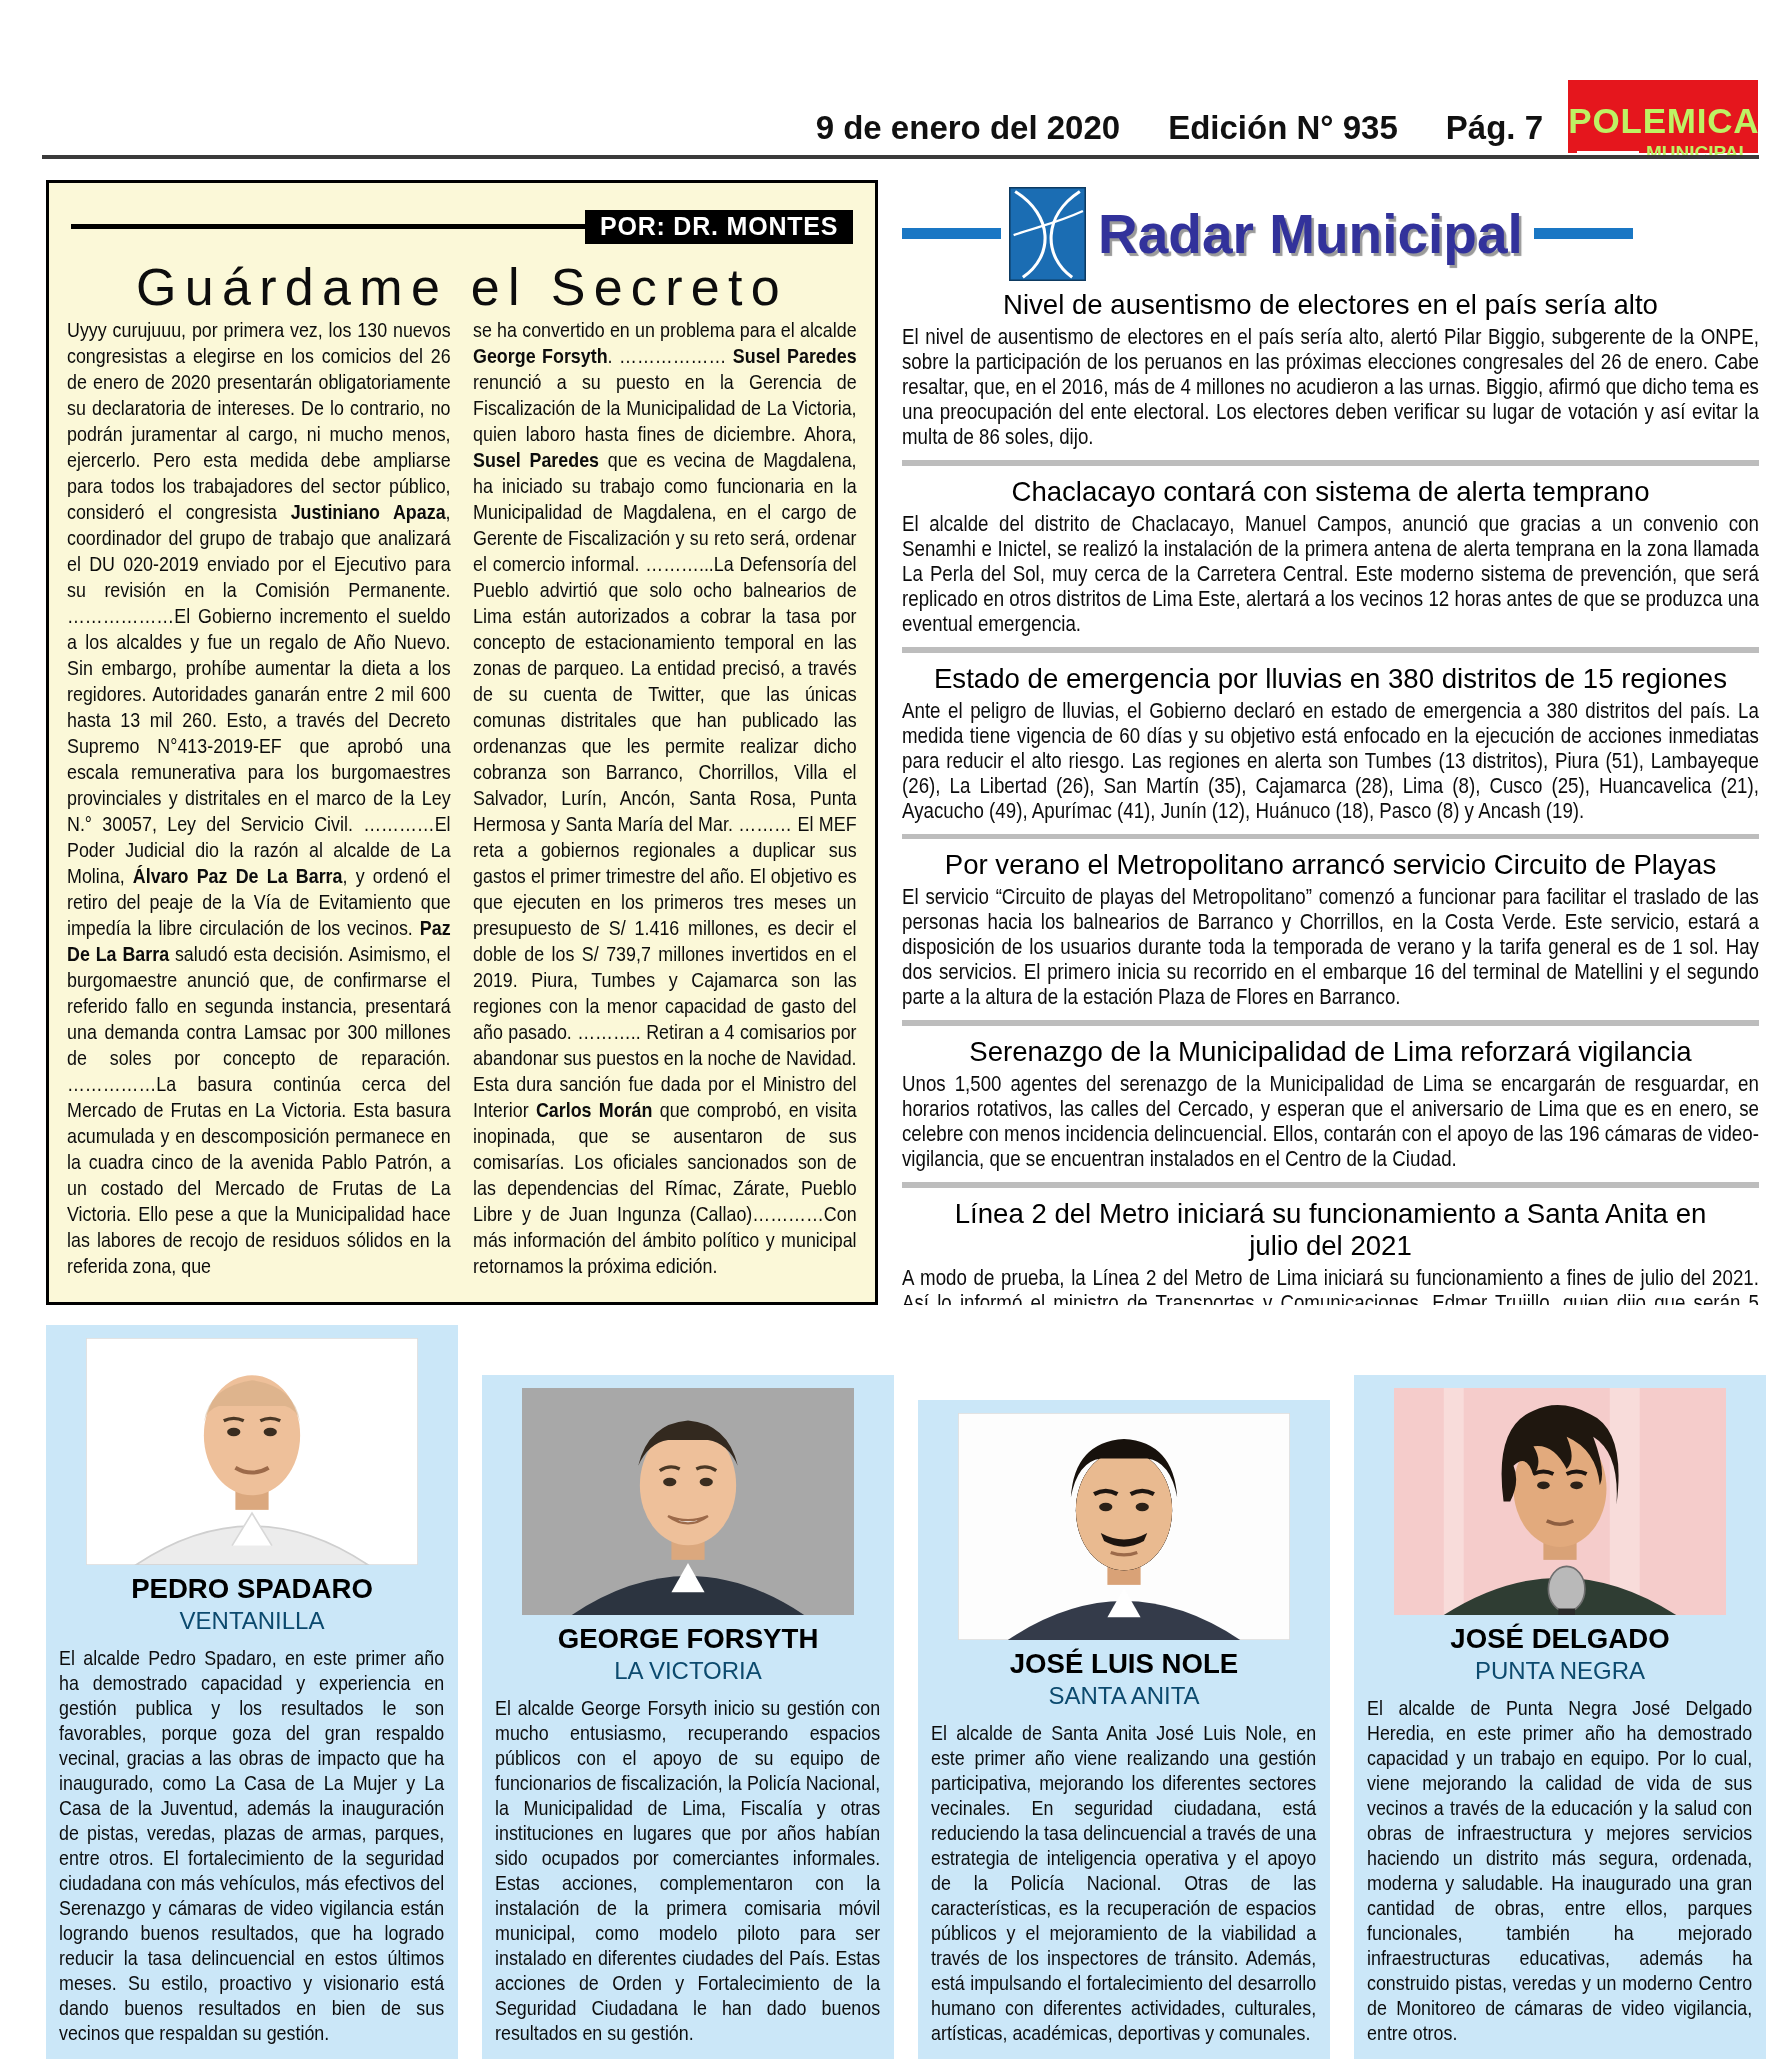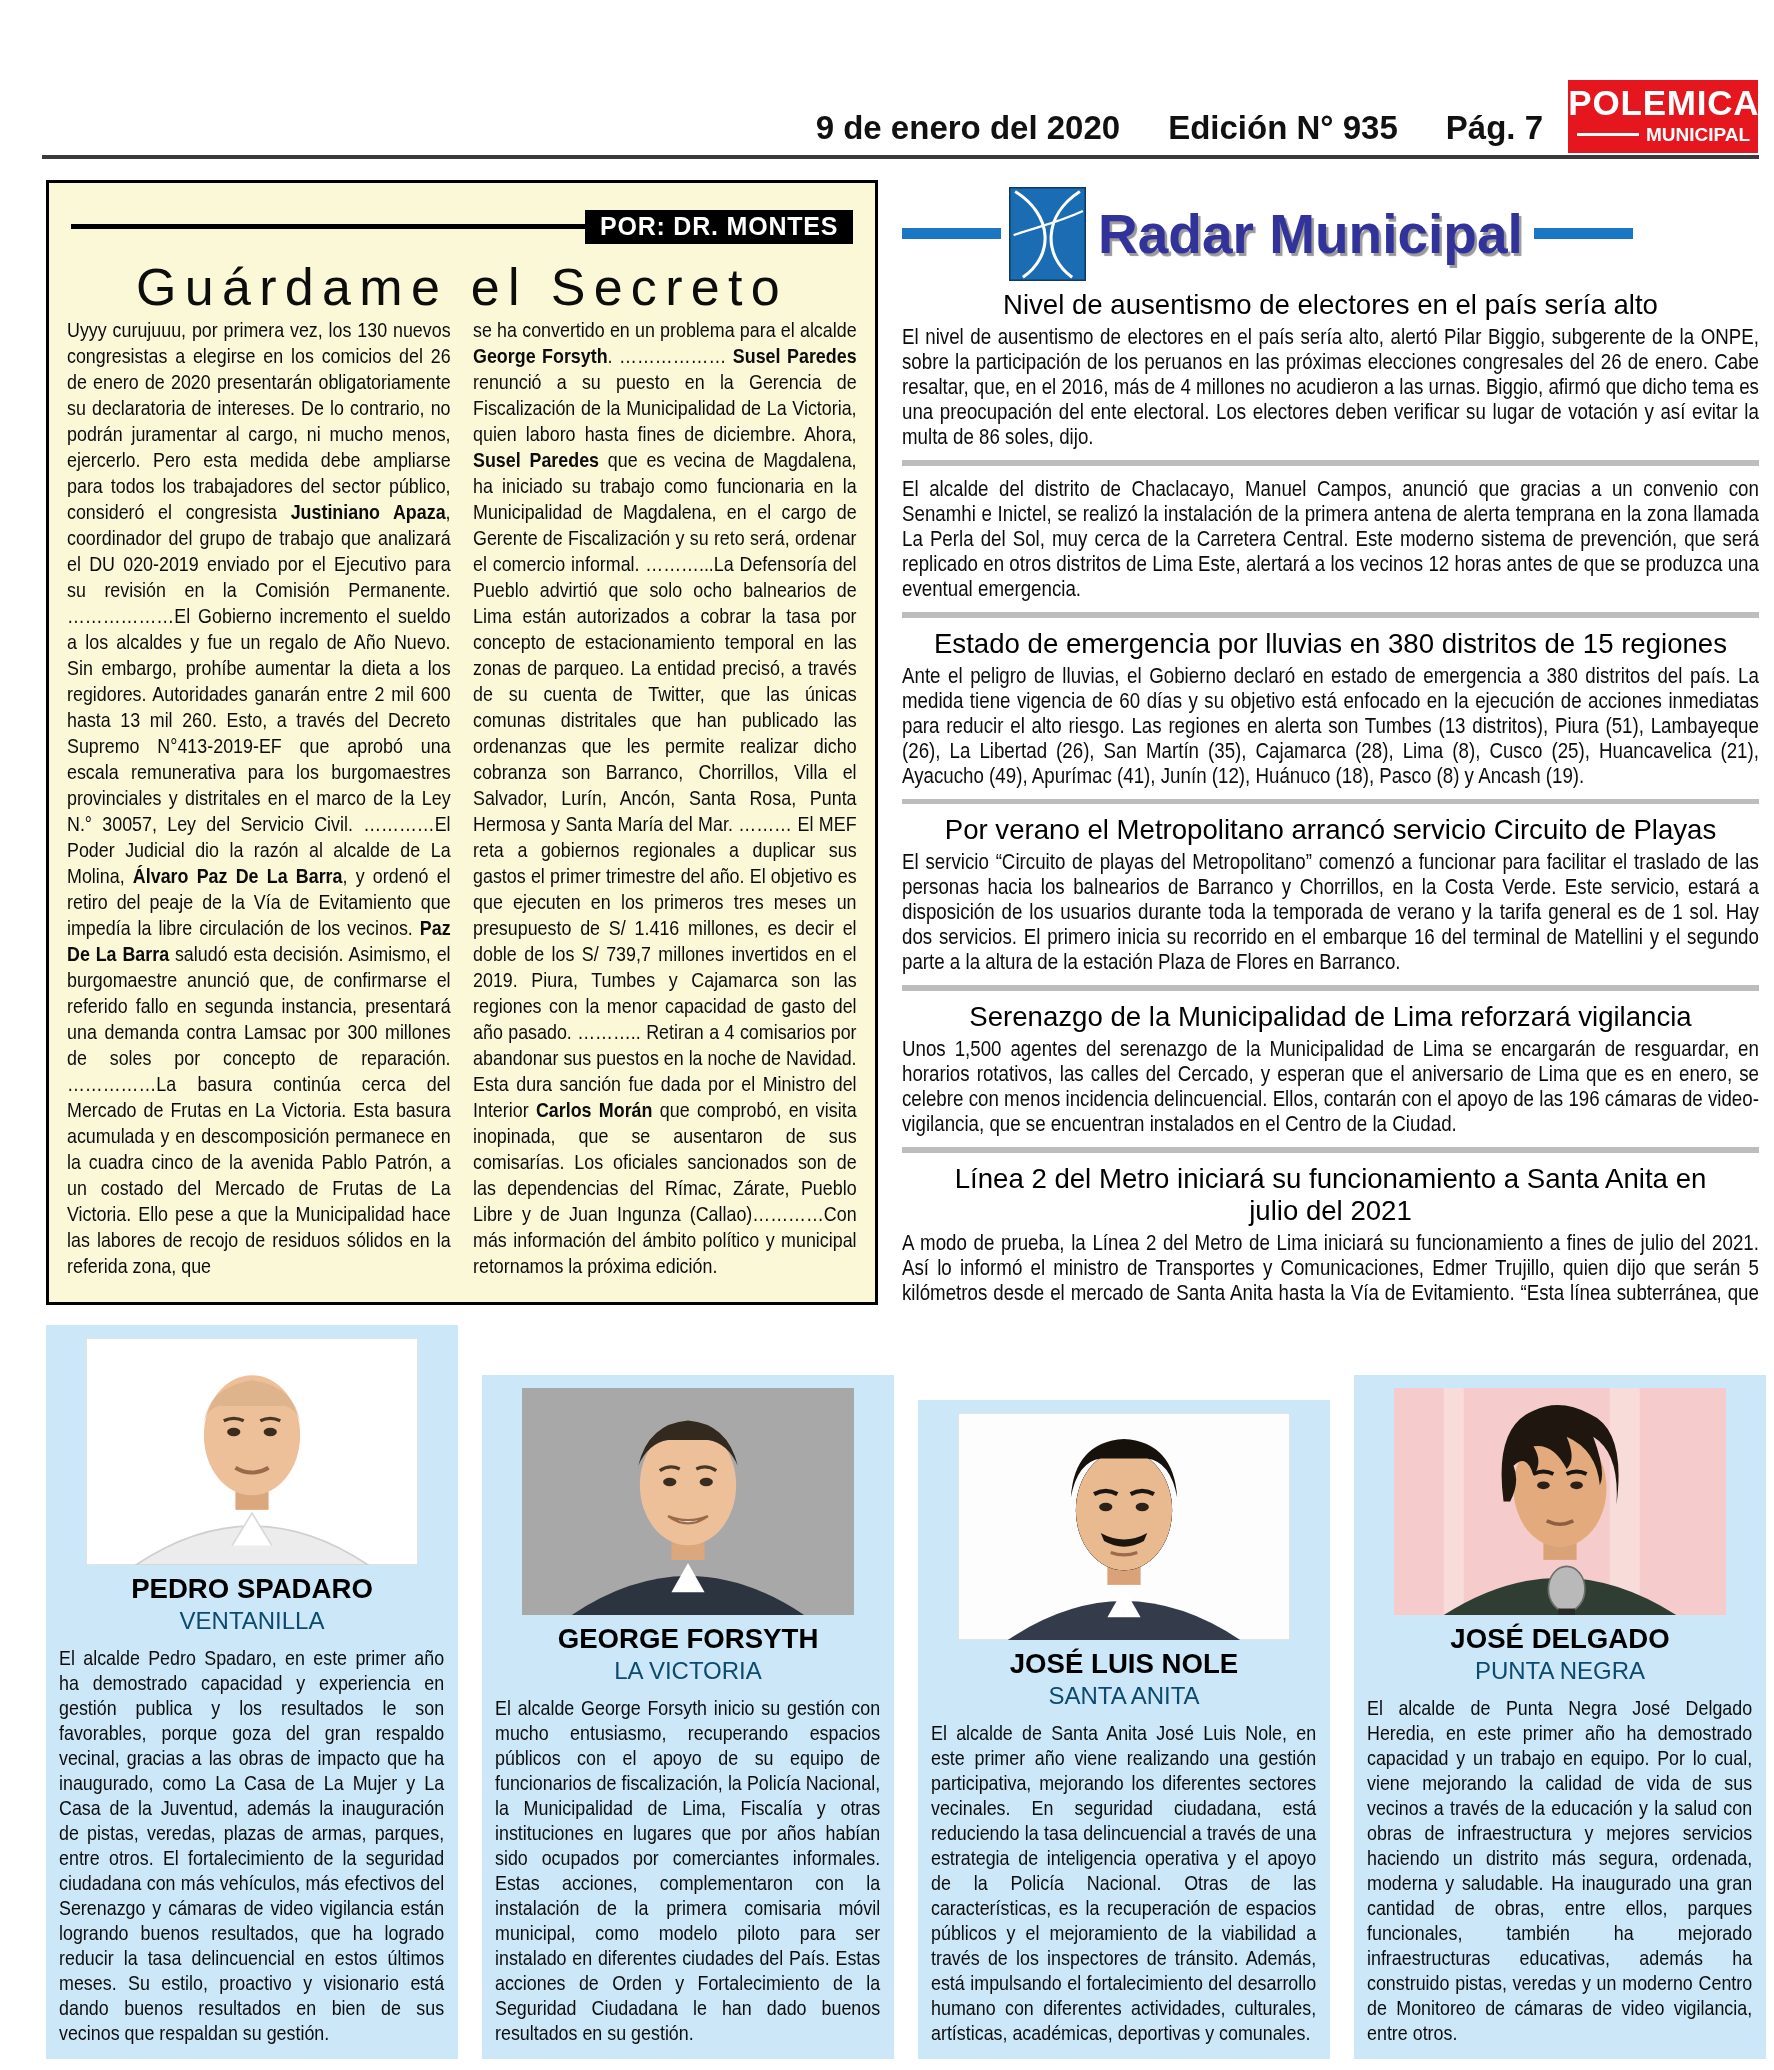--- a/index.html
+++ b/index.html
@@ -11,21 +11,21 @@
   }
 
   
   #masthead-line {
     position:absolute; top:109px; right:232px;
     font-size:33px; font-weight:bold; color:#111; white-space:nowrap;
   }
   #masthead-line span { margin-left:48px; }
   #polemica-logo {
     position:absolute; top:80px; right:16.7px; width:190px; height:73px;
-    background:#e5161d; color:#ffffff; text-align:center; padding-top:5px;
+    background:#e5161d; color:#bef264; text-align:center; padding-top:23px;
     line-height:1;
   }
   #polemica-logo .l1 { font-size:35px; font-weight:bold; letter-spacing:0.8px; }
   #polemica-logo .l2row { display:flex; align-items:center; justify-content:flex-end; padding:5px 8.3px 0 8.3px; }
   #polemica-logo .wline { flex:1; height:3.3px; background:#fff; margin-right:6.7px; }
   #polemica-logo .l2 { font-size:19px; font-weight:bold; }
   #top-rule { position:absolute; left:42px; top:155px; width:1717px; height:4.2px; background:#3a3a3a; }
 
   
   #secret-box {
@@ -128,20 +128,21 @@
 
     <div class="article">
       <div class="article-title">Nivel de ausentismo de electores en el país sería alto</div>
       <div class="article-body">
           <div class="article-body-inner">El nivel de ausentismo de electores en el país sería alto, alertó Pilar Biggio, subgerente de la ONPE, sobre la participación de los peruanos en las próximas elecciones congresales del 26 de enero. Cabe resaltar, que, en el 2016, más de 4 millones no acudieron a las urnas. Biggio, afirmó que dicho tema es una preocupación del ente electoral. Los electores deben verificar su lugar de votación y así evitar la multa de 86 soles, dijo.</div>
         </div>
     </div>
     <div class="article-sep"></div>
 
     <div class="article">
+      <div class="article-title">Chaclacayo contará con sistema de alerta temprano</div>
       <div class="article-body">
           <div class="article-body-inner">El alcalde del distrito de Chaclacayo, Manuel Campos, anunció que gracias a un convenio con Senamhi e Inictel, se realizó la instalación de la primera antena de alerta temprana en la zona llamada La Perla del Sol, muy cerca de la Carretera Central. Este moderno sistema de prevención, que será replicado en otros distritos de Lima Este, alertará a los vecinos 12 horas antes de que se produzca una eventual emergencia.</div>
         </div>
     </div>
     <div class="article-sep"></div>
 
     <div class="article">
       <div class="article-title">Estado de emergencia por lluvias en 380 distritos de 15 regiones</div>
       <div class="article-body">
           <div class="article-body-inner">Ante el peligro de lluvias, el Gobierno declaró en estado de emergencia a 380 distritos del país. La medida tiene vigencia de 60 días y su objetivo está enfocado en la ejecución de acciones inmediatas para reducir el alto riesgo. Las regiones en alerta son Tumbes (13 distritos), Piura (51), Lambayeque (26), La Libertad (26), San Martín (35), Cajamarca (28), Lima (8), Cusco (25), Huancavelica (21), Ayacucho (49), Apurímac (41), Junín (12), Huánuco (18), Pasco (8) y Ancash (19).</div>

